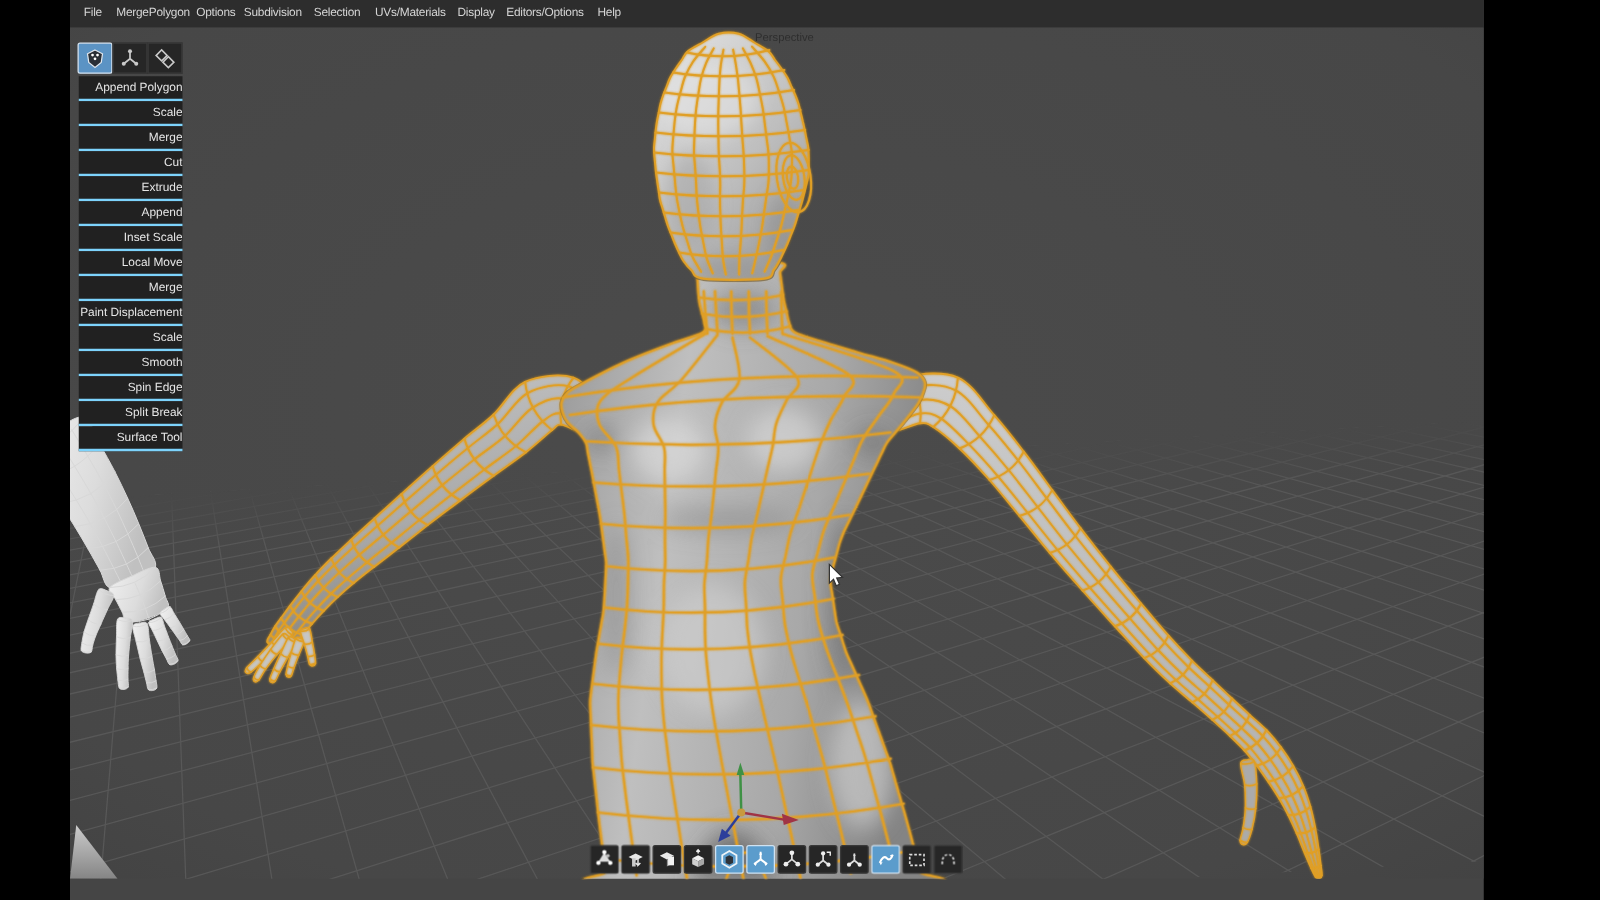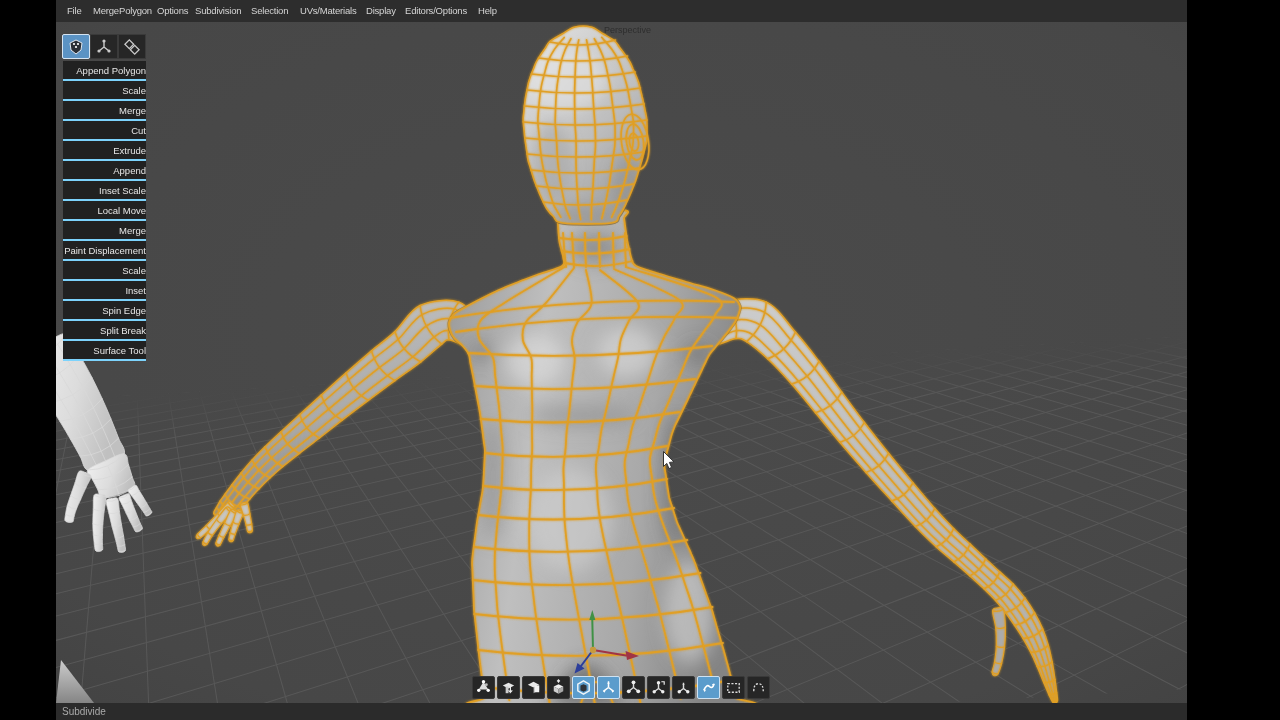--- a/index.html
+++ b/index.html
@@ -548,21 +548,21 @@
       <div class="tbtn">Scale</div>
       <div class="tbtn">Merge</div>
       <div class="tbtn">Cut</div>
       <div class="tbtn">Extrude</div>
       <div class="tbtn">Append</div>
       <div class="tbtn">Inset Scale</div>
       <div class="tbtn">Local Move</div>
       <div class="tbtn">Merge</div>
       <div class="tbtn">Paint Displacement</div>
       <div class="tbtn">Scale</div>
-      <div class="tbtn">Inset</div>
+      <div class="tbtn">Smooth</div>
       <div class="tbtn">Spin Edge</div>
       <div class="tbtn">Split Break</div>
       <div class="tbtn">Surface Tool</div>
     </div>
 <div class="btoolbar">
       <div class="bbtn">
         <svg viewBox="0 0 20 20">
           <path d="M10 4 L15 12 L5 12 Z" fill="#ddd"></path>
           <circle cx="5" cy="13" r="1.8" fill="#fff"></circle>
           <circle cx="15" cy="13" r="1.8" fill="#fff"></circle>
@@ -650,13 +650,12 @@
         <svg viewBox="0 0 20 20">
           <rect x="4" y="6" width="12" height="9" fill="none" stroke="#ddd" stroke-width="1.4" stroke-dasharray="2.2 1.6"></rect>
         </svg>
       </div>
       <div class="bbtn">
         <svg viewBox="0 0 20 20">
           <path d="M5 14 Q5 6 10 6 Q15 6 15 14" fill="none" stroke="#ddd" stroke-width="1.4" stroke-dasharray="2.2 1.6"></path>
         </svg>
       </div>
     </div>
-<div class="statusbar">Subdivide</div>
 </div>
 </body></html>

